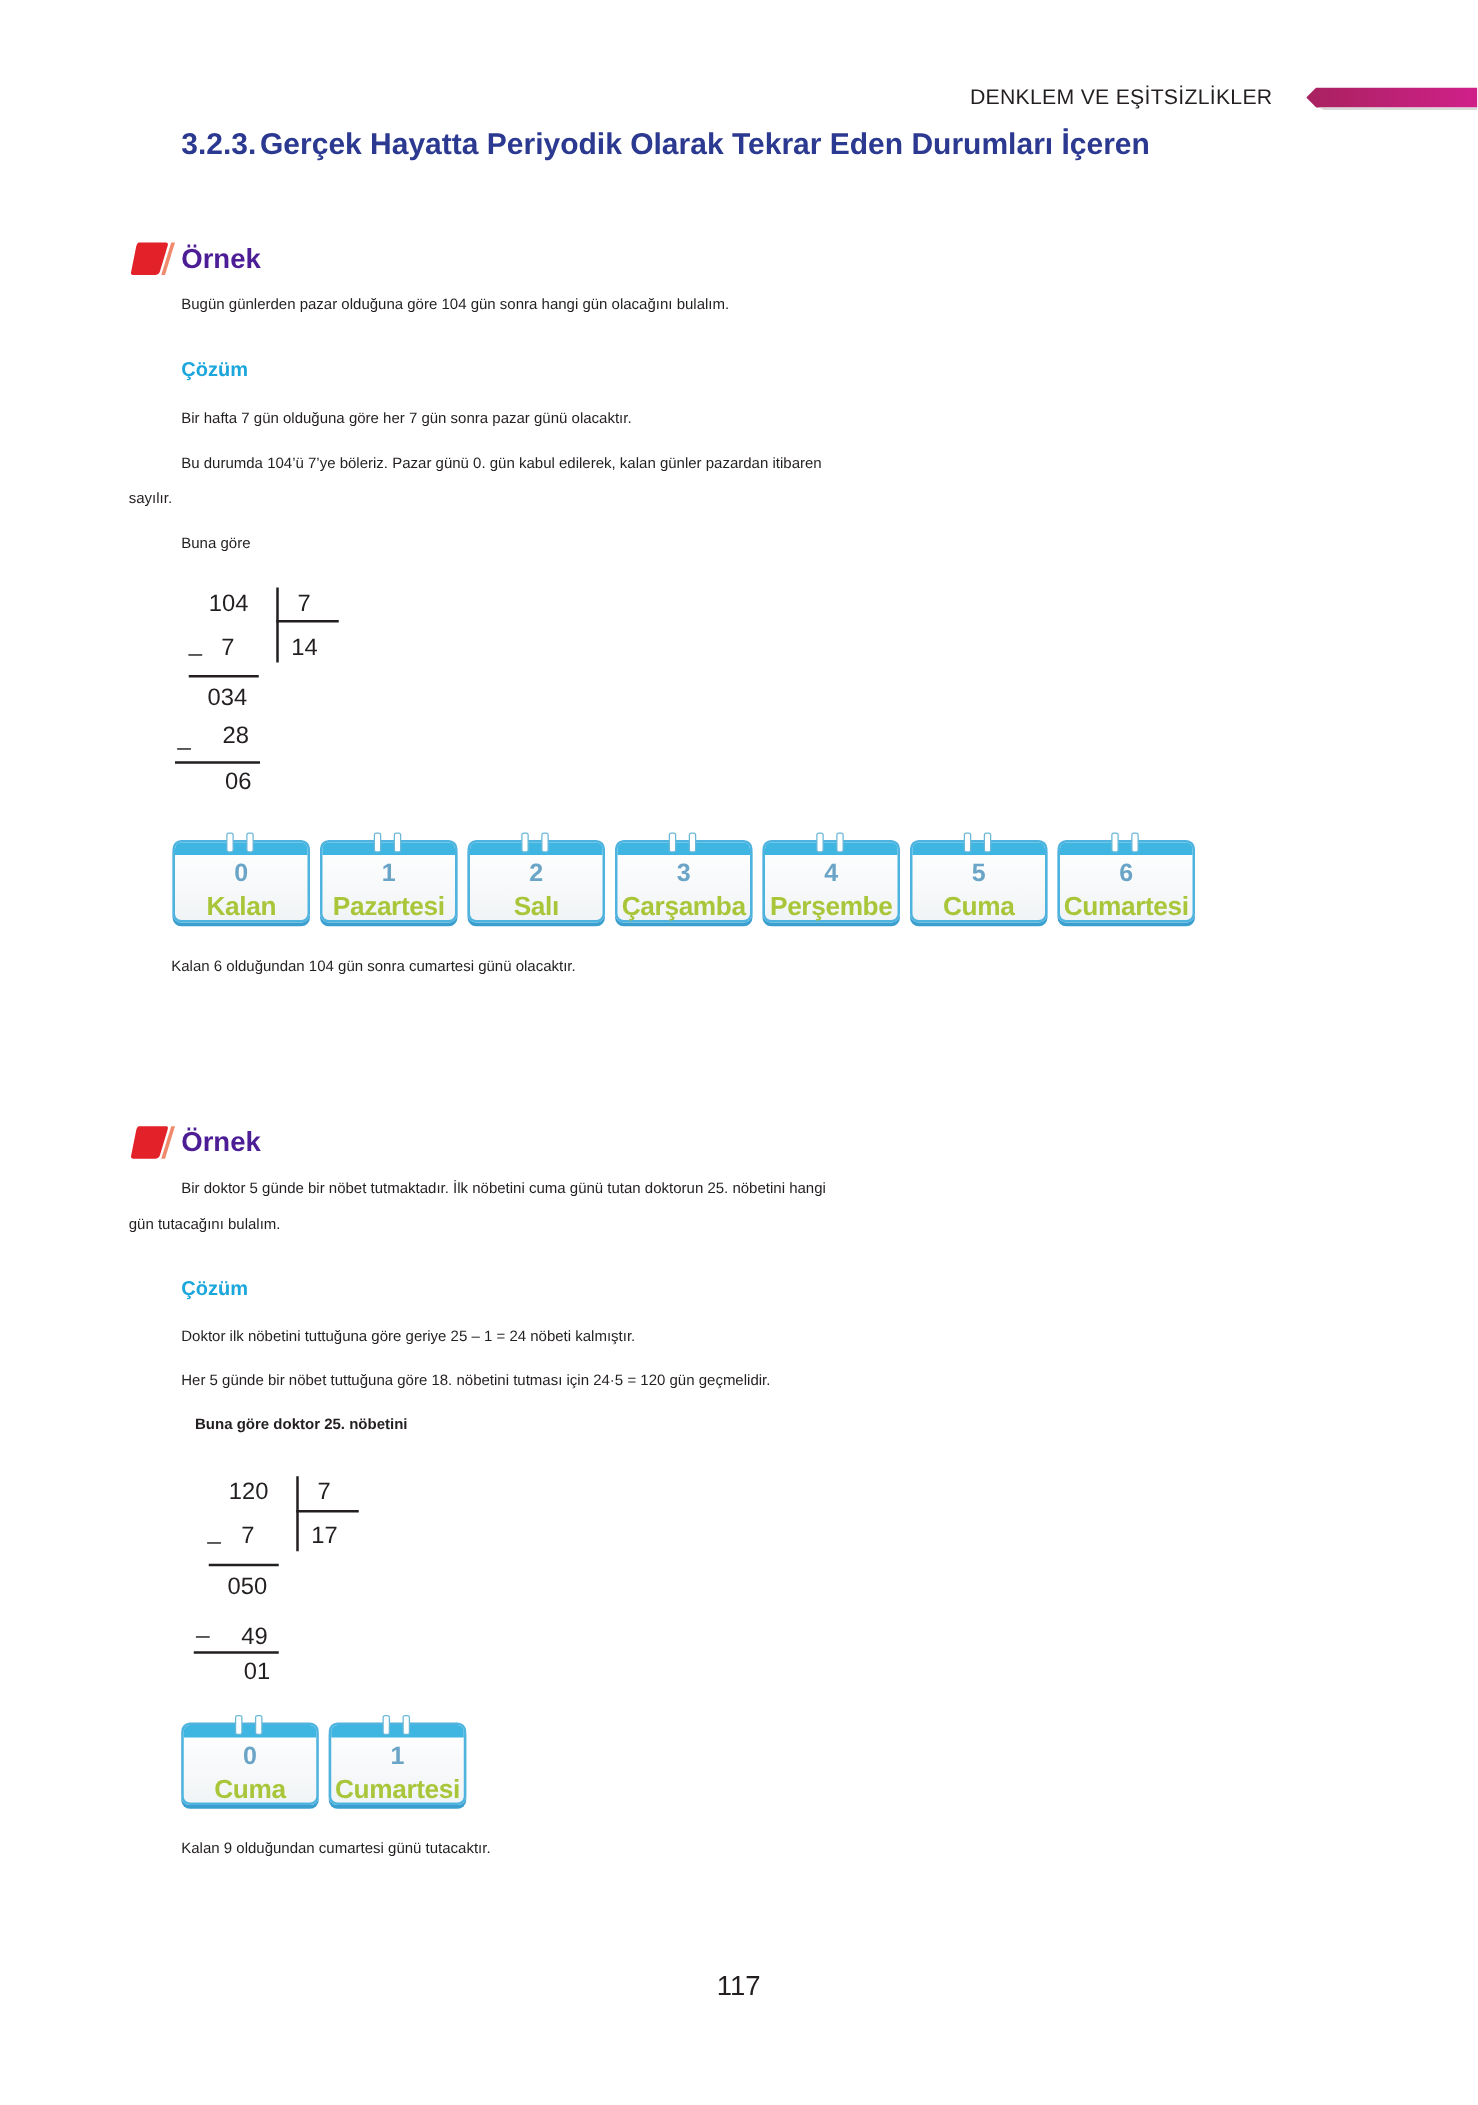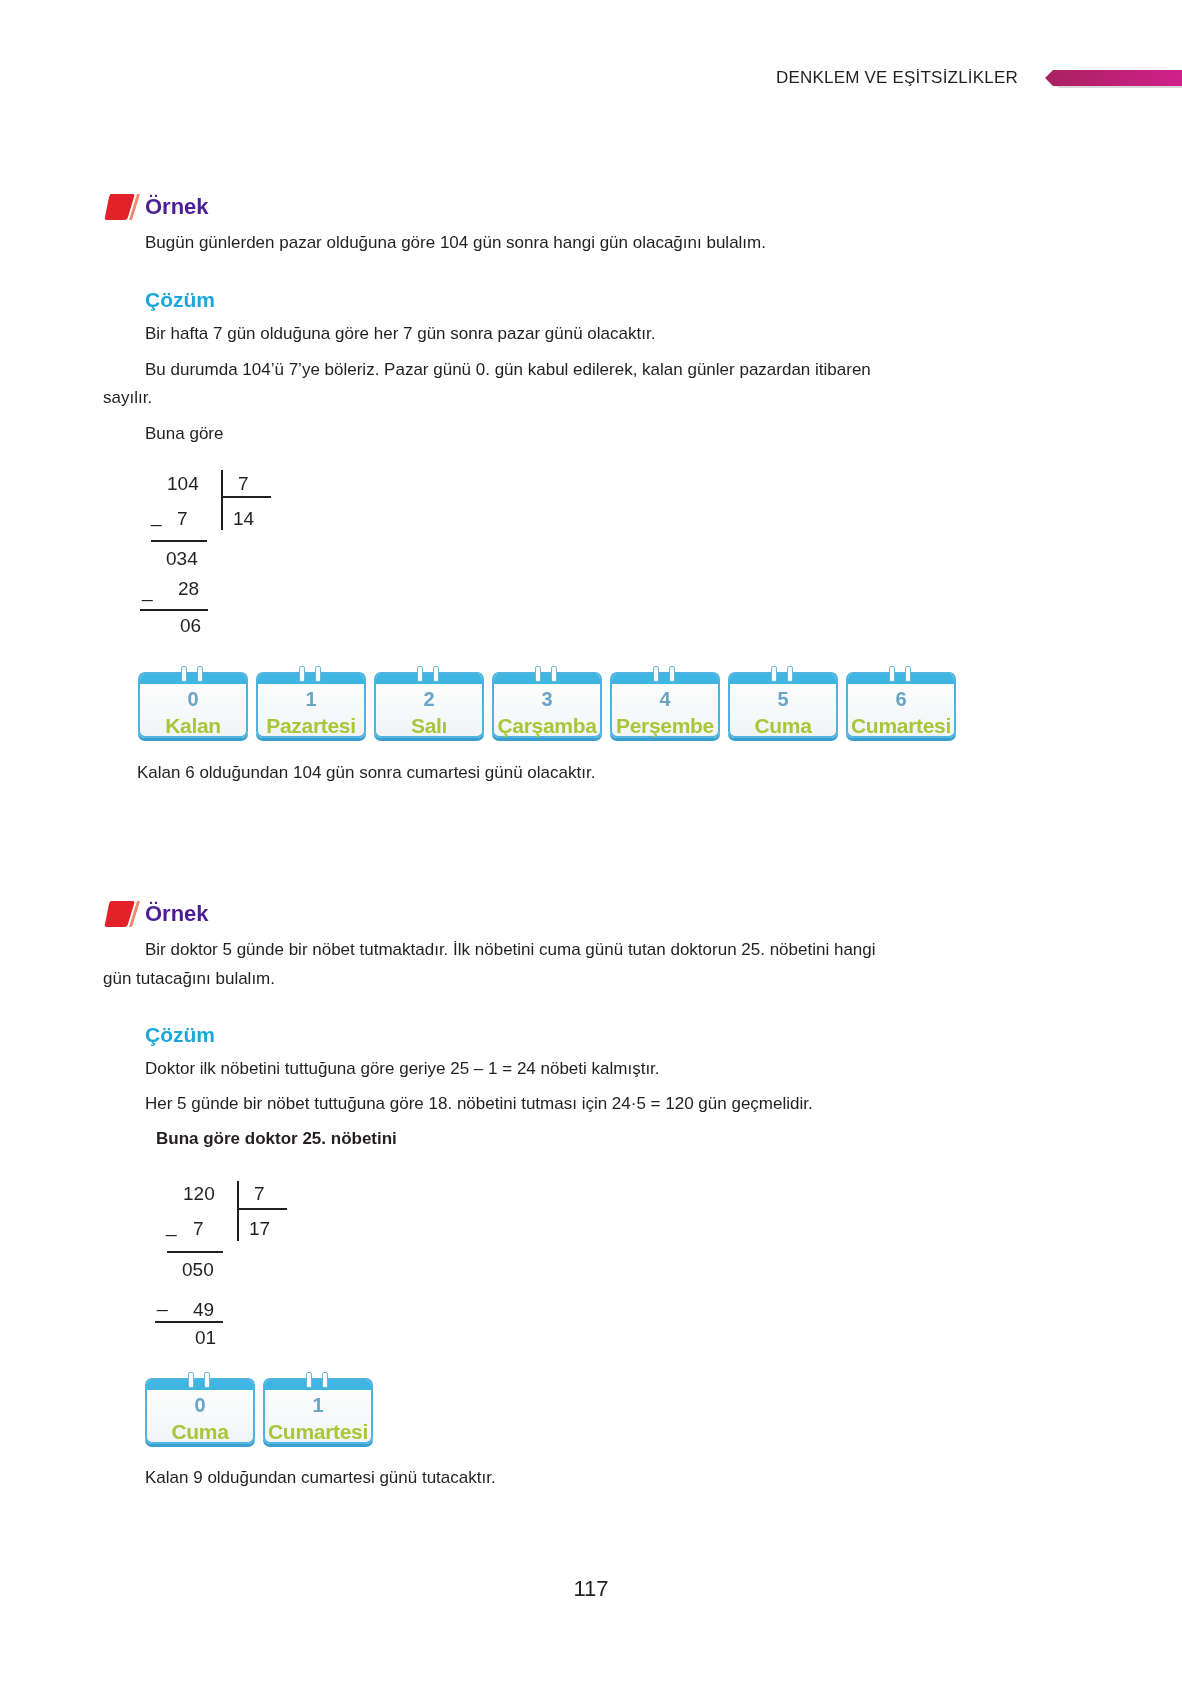--- a/index.html
+++ b/index.html
@@ -6,22 +6,22 @@
   body { width:1182px; height:1684px; position:relative; overflow:hidden;
          font-family:"Liberation Sans", sans-serif; color:#231f20; }
   .abs { position:absolute; }
   .header-text { top:68px; left:776px; font-size:17px; color:#231f20; letter-spacing:0.2px; }
   .header-tab { top:70px; left:1045px; width:137px; height:18px; }
   .title { left:145px; top:100px; font-size:24px; font-weight:bold; color:#2b3990; line-height:32px; }
   .title .num { display:inline-block; width:63px; }
   .title .l2 { padding-left:63px; }
   .ornek { left:104px; font-size:22px; font-weight:bold; color:#4c1d95; display:flex; align-items:center; }
   .ornek svg { margin-right:3px; }
-  .p { font-size:17px; line-height:28px; color:#231f20; }
-  .cozum { font-size:21px; font-weight:bold; color:#1ba6dc; }
+  .p { font-size:12px; line-height:28px; color:#231f20; }
+  .cozum { font-size:16px; font-weight:bold; color:#1ba6dc; }
   .div-num { font-size:19px; color:#231f20; }
   .vline { background:#231f20; width:2px; }
   .hline { background:#231f20; height:2px; }
   .cal-row { display:flex; gap:8px; }
   .cal { width:110px; height:76px; position:relative; }
   .cal .frame { position:absolute; left:0; top:10px; width:106px; height:62px; border:2px solid #4fb3df;
                 border-radius:7px; background:linear-gradient(#ffffff,#f1f4f6); box-shadow:0 3px 0 #3a9fcf; }
   .cal .bar { position:absolute; left:2px; top:12px; width:106px; height:10px; background:#3fb6e2;
               border-radius:5px 5px 0 0; }
   .cal .ring { position:absolute; top:4px; width:4px; height:14px; border:1.5px solid #6ab7d8; border-radius:2px; background:#ffffff; }
@@ -38,20 +38,21 @@
     <linearGradient id="tabg" x1="0" x2="1" y1="0" y2="0">
       <stop offset="0" stop-color="#a8225f"></stop>
       <stop offset="1" stop-color="#d0208a"></stop>
     </linearGradient>
   </defs>
   <polygon points="8,0 137,0 137,16 8,16 0,8" fill="url(#tabg)"></polygon>
   <polygon points="10,16 137,16 137,18 14,18" fill="#d9d9d9"></polygon>
 </svg>
 
 <div class="abs title">
+  <div><span class="num">3.2.3.</span><span>Gerçek Hayatta Periyodik Olarak Tekrar Eden Durumları İçeren</span></div>
 </div>
 
 <div class="abs ornek" style="top:193px;">
   <svg width="38" height="28" viewBox="0 0 38 28">
     <path d="M7,1 L29,1 Q31,1 30,4 L24,24 Q23,27 20,27 L3,27 Q0,27 1,24 L5,4 Q6,1 7,1 Z" fill="#e22128"></path>
     <path d="M33,1 L36,1 L28,27 L25,27 Z" fill="#f08a6c"></path>
   </svg>
   <span>Örnek</span>
 </div>
 <div class="abs p" style="left:145px; top:229px;">Bugün günlerden pazar olduğuna göre 104 gün sonra hangi gün olacağını bulalım.</div>

